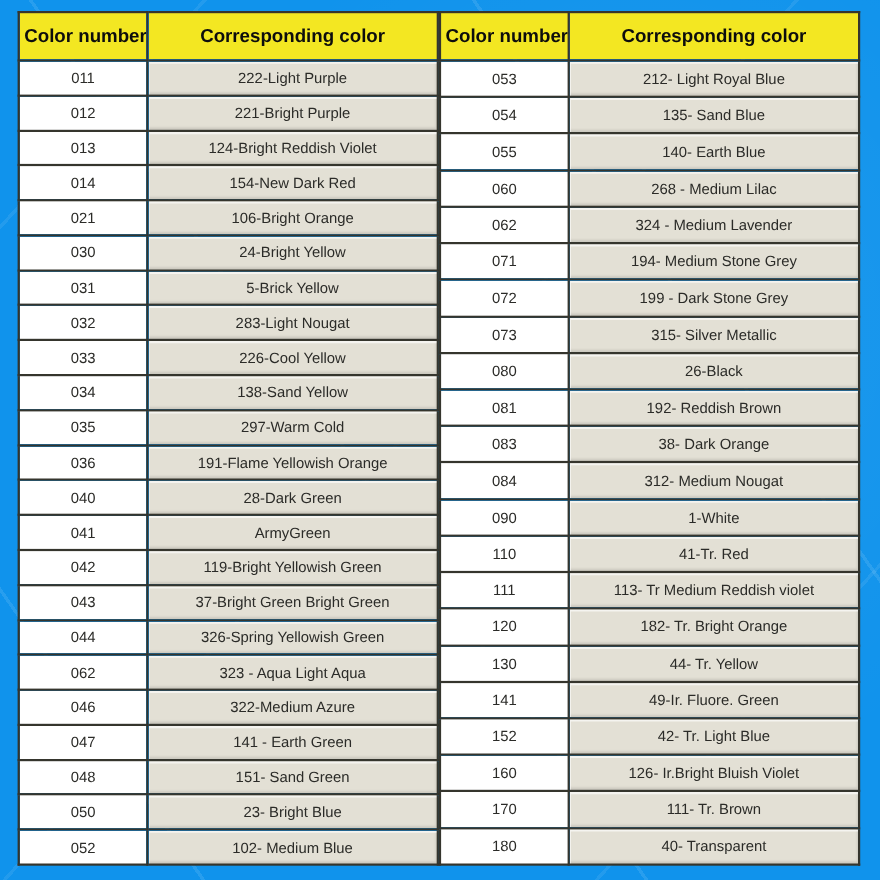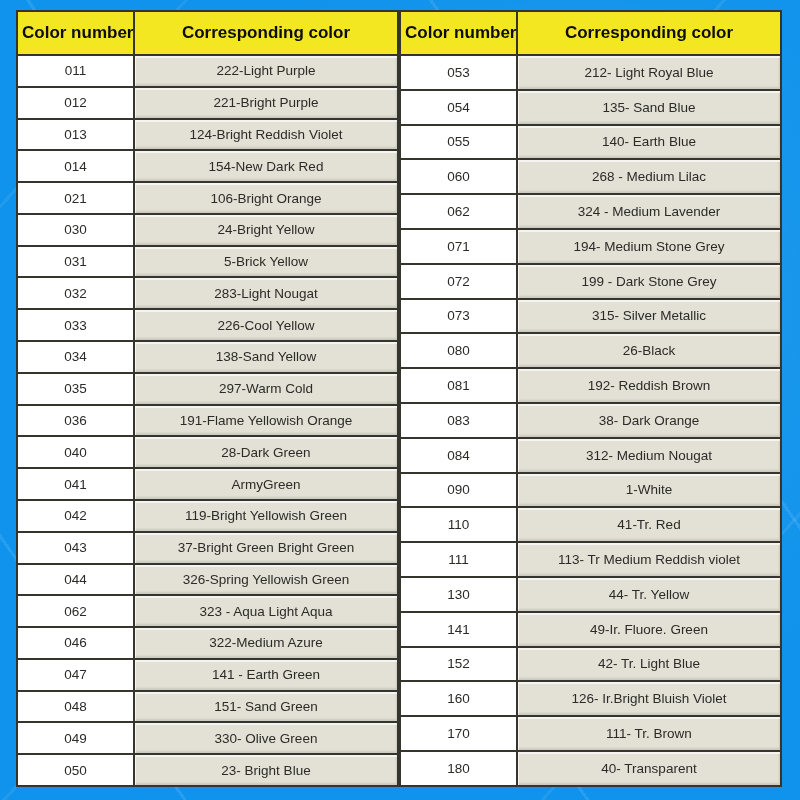--- a/index.html
+++ b/index.html
@@ -159,26 +159,26 @@
           </tr>
           <tr>
             <td class="num-cell">047</td>
             <td class="color-cell">141 - Earth Green</td>
           </tr>
           <tr>
             <td class="num-cell">048</td>
             <td class="color-cell">151- Sand Green</td>
           </tr>
           <tr>
-            <td class="num-cell">049</td>
-            <td class="color-cell">330- Olive Green</td>
-          </tr>
-          <tr>
             <td class="num-cell">050</td>
             <td class="color-cell">23- Bright Blue</td>
+          </tr>
+          <tr>
+            <td class="num-cell">052</td>
+            <td class="color-cell">102- Medium Blue</td>
           </tr>
         </tbody>
     </table>
 
     <table>
       <colgroup>
           <col style="width:117px">
           <col style="width:264px">
         </colgroup>
       <thead>
@@ -242,20 +242,24 @@
           </tr>
           <tr>
             <td class="num-cell">110</td>
             <td class="color-cell">41-Tr. Red</td>
           </tr>
           <tr>
             <td class="num-cell">111</td>
             <td class="color-cell">113- Tr Medium Reddish violet</td>
           </tr>
           <tr>
+            <td class="num-cell">120</td>
+            <td class="color-cell">182- Tr. Bright Orange</td>
+          </tr>
+          <tr>
             <td class="num-cell">130</td>
             <td class="color-cell">44- Tr. Yellow</td>
           </tr>
           <tr>
             <td class="num-cell">141</td>
             <td class="color-cell">49-Ir. Fluore. Green</td>
           </tr>
           <tr>
             <td class="num-cell">152</td>
             <td class="color-cell">42- Tr. Light Blue</td>

